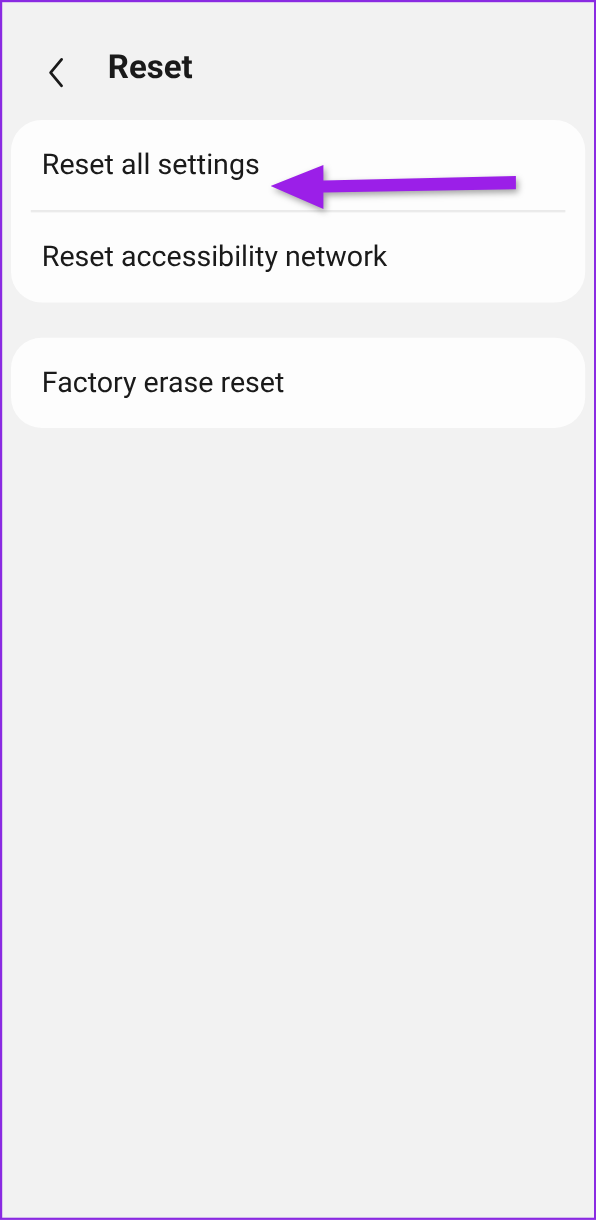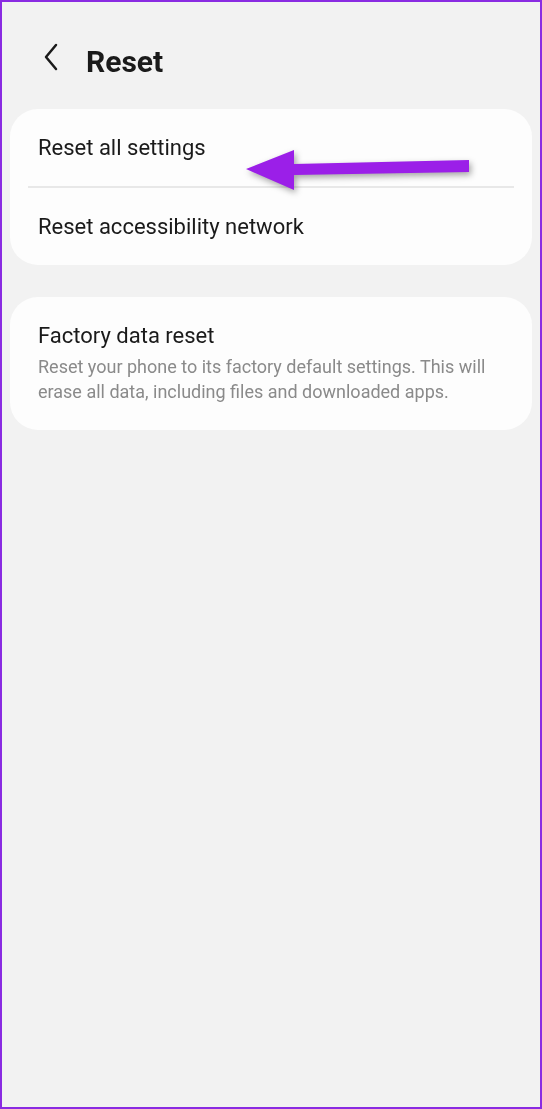--- a/index.html
+++ b/index.html
@@ -11,23 +11,23 @@
       width: 542px;
       height: 1109px;
       background: #f2f2f2;
       font-family: -apple-system, BlinkMacSystemFont, 'Segoe UI', Roboto, sans-serif;
       border: 2px solid #8a2be2;
       position: relative;
       overflow: hidden;
     }
     .header {
       display: flex;
-      align-items: flex-start;
+      align-items: flex-end;
       padding: 42px 20px 30px 36px;
-      gap: 22px;
+      gap: 34px;
     }
     .back-chevron {
       width: 26px;
       height: 26px;
       display: flex;
       align-items: center;
       justify-content: center;
     }
     .back-chevron svg {
       width: 18px;
@@ -42,21 +42,21 @@
       background: #fdfdfd;
       border-radius: 28px;
       margin: 0 8px 32px 8px;
       overflow: hidden;
     }
     .list-item {
       padding: 26px 28px;
       cursor: pointer;
     }
     .list-item-title {
-      font-size: 22px;
+      font-size: 26px;
       color: #1a1a1a;
       font-weight: 400;
     }
     .list-item-subtitle {
       font-size: 18px;
       color: #8a8a8a;
       margin-top: 6px;
       line-height: 1.4;
     }
     .divider {
@@ -90,20 +90,19 @@
   </div>
   <div class="divider"></div>
   <div class="divider"></div>
   <div class="list-item">
     <div class="list-item-title">Reset accessibility network</div>
   </div>
 </div>
 
 <div class="card">
   <div class="list-item">
-    <div class="list-item-title">Factory data reset</div>
-    <div class="list-item-subtitle">Reset your phone to its factory default settings. This will erase all data, including files and downloaded apps.</div>
+    <div class="list-item-title">Factory erase reset</div>
   </div>
 </div>
 
 <svg class="annotation-arrow" width="230" height="55" viewBox="0 0 230 55">
   <path d="M 225 18 L 50 22 L 50 8 L 2 27 L 50 48 L 50 33 L 225 30 Z" fill="#9b1fe8"></path>
 </svg>
 
 </body></html>

